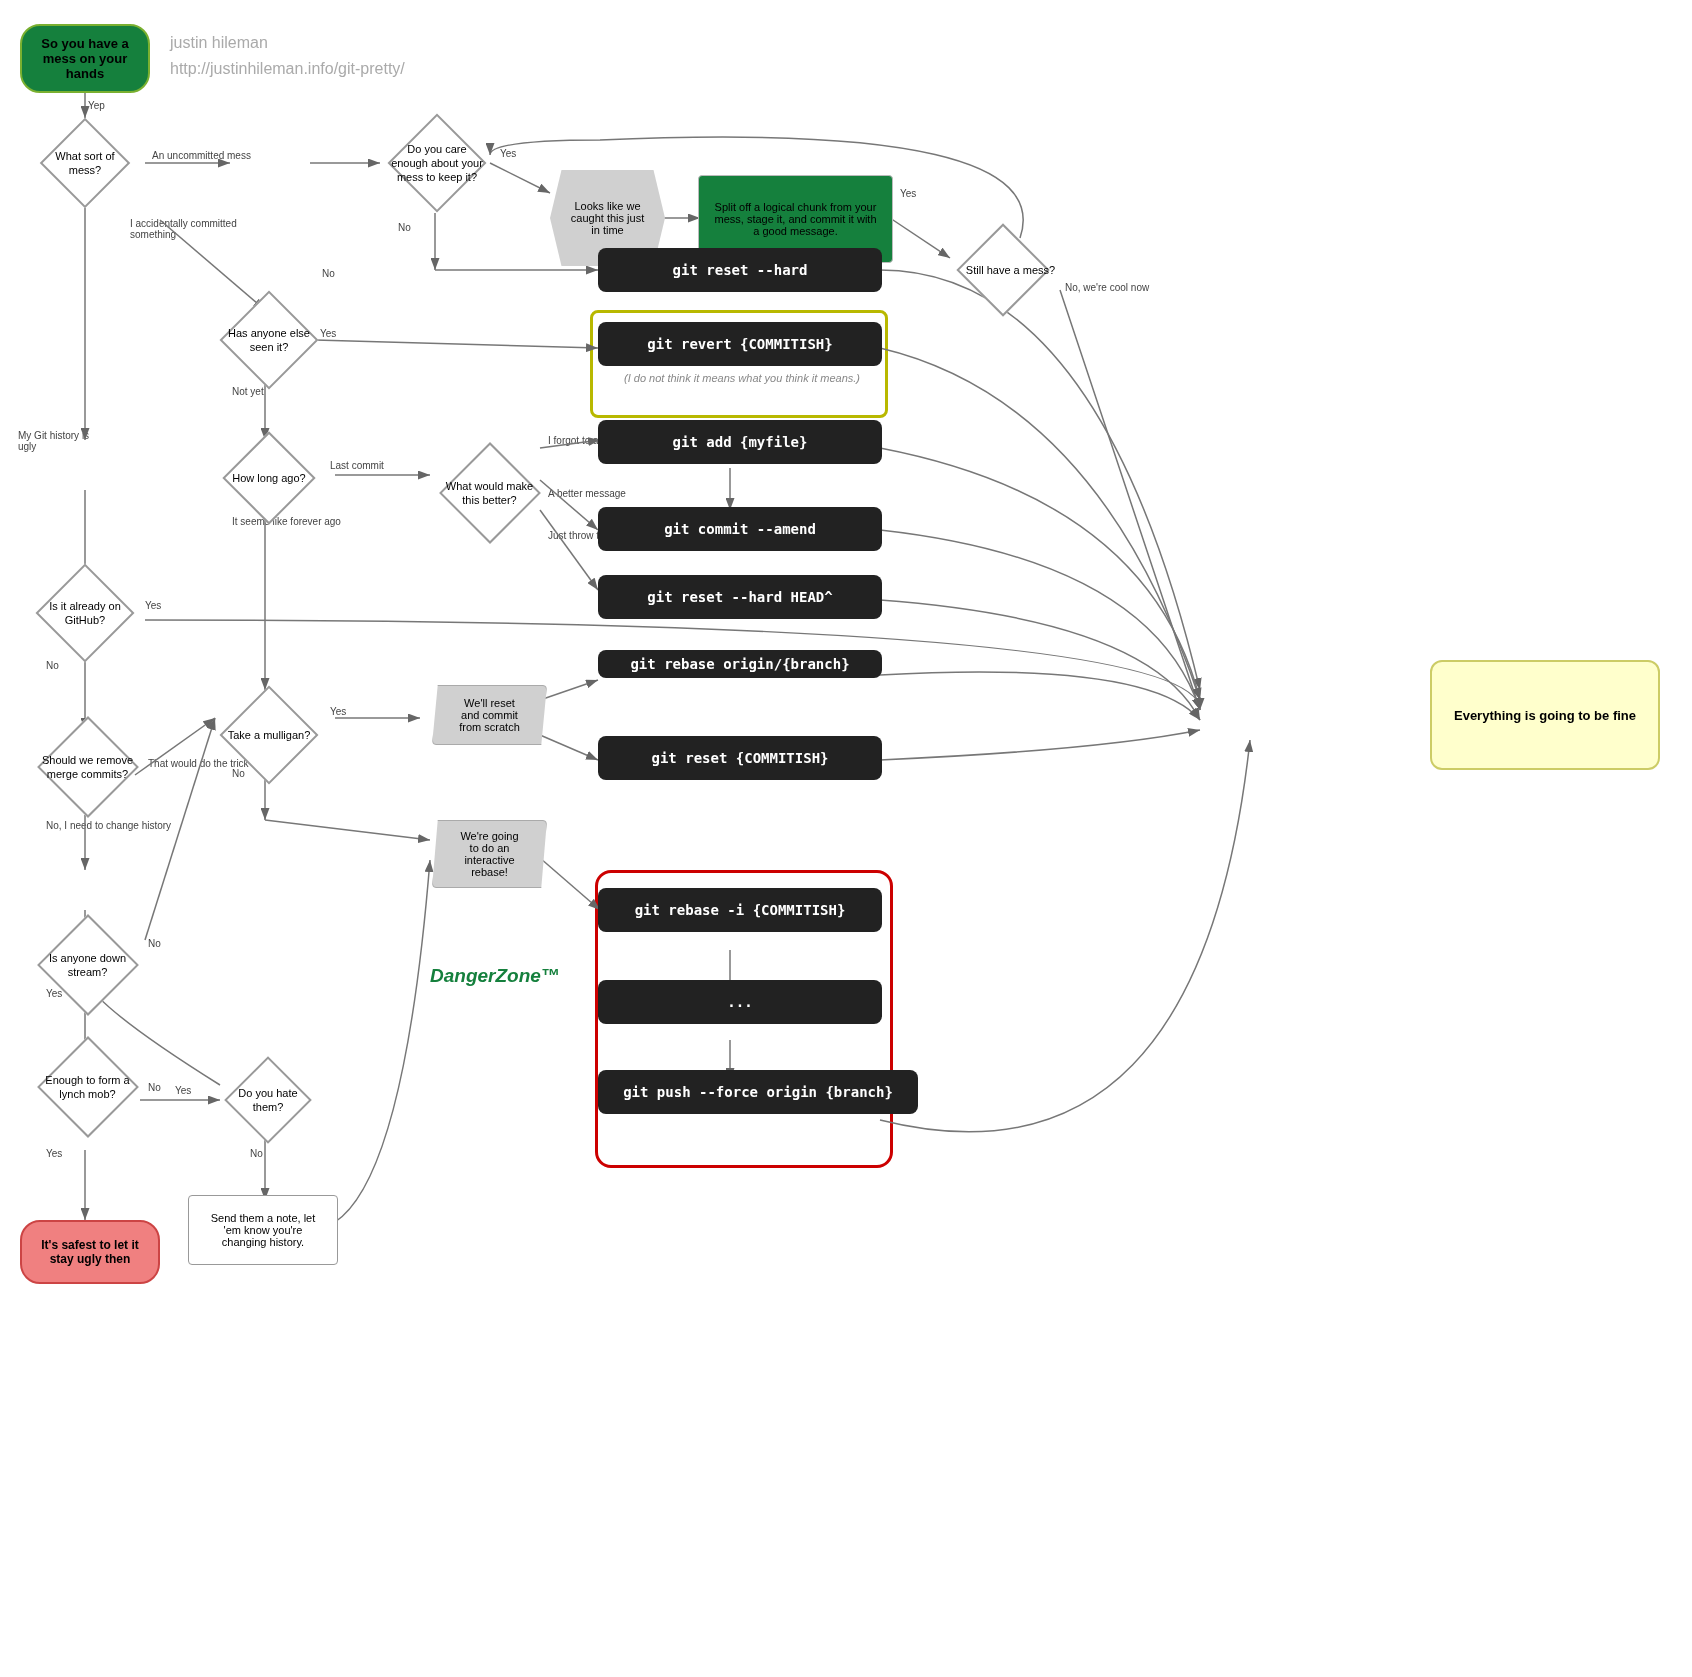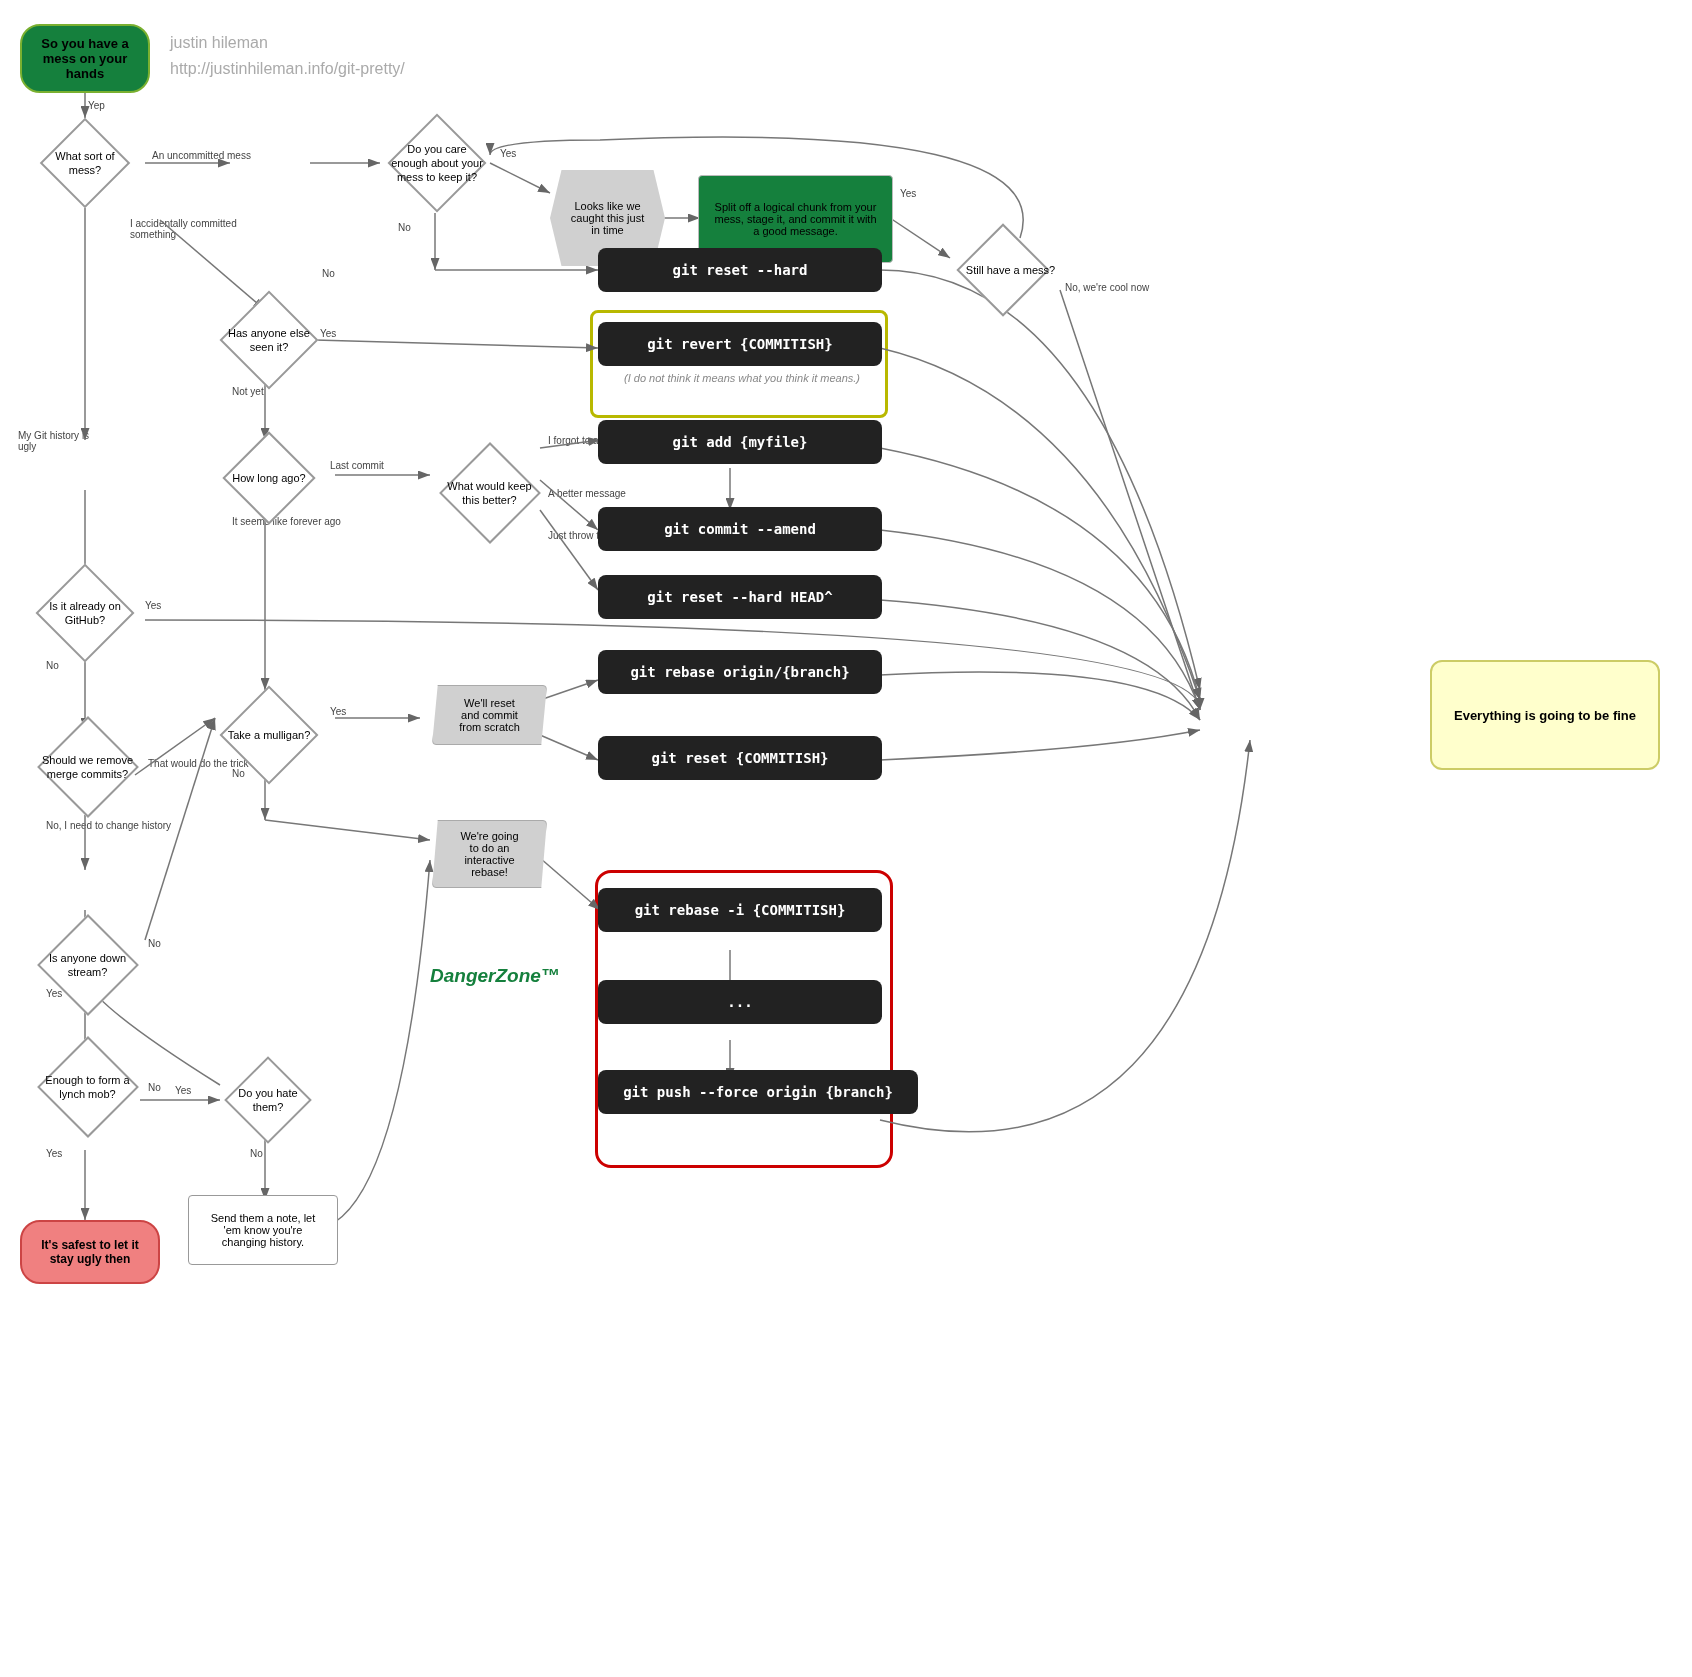--- a/index.html
+++ b/index.html
@@ -383,21 +383,21 @@
 
 <div class="diamond-wrap" style="left:214px; top:438px; width:110px; height:80px;">
   <div class="diamond" style="width:66px; height:66px;"></div>
   <div class="diamond-label" style="width:80px;">How long ago?</div>
 </div>
 <div class="arrow-label" style="left:330px; top:460px;">Last commit</div>
 <div class="arrow-label" style="left:232px; top:516px;">It seems like forever ago</div>
 
 <div class="diamond-wrap" style="left:432px; top:448px; width:115px; height:90px;">
   <div class="diamond" style="width:72px; height:72px;"></div>
-  <div class="diamond-label" style="width:95px;">What would keep this better?</div>
+  <div class="diamond-label" style="width:95px;">What would make this better?</div>
 </div>
 <div class="arrow-label" style="left:548px; top:435px;">I forgot to add a file</div>
 <div class="arrow-label" style="left:548px; top:488px;">A better message</div>
 <div class="arrow-label" style="left:548px; top:530px;">Just throw the last commit away</div>
 
 <div class="node node-cmd" style="left:598px; top:420px; width:284px; height:44px;">
   <span>git add {myfile}</span>
 </div>
 
 <div class="node node-cmd" style="left:598px; top:507px; width:284px; height:44px;">
@@ -412,21 +412,21 @@
   <div class="diamond" style="width:70px; height:70px;"></div>
   <div class="diamond-label" style="width:90px;">Take a mulligan?</div>
 </div>
 <div class="arrow-label" style="left:330px; top:706px;">Yes</div>
 <div class="arrow-label" style="left:232px; top:768px;">No</div>
 
 <div class="node node-process" style="left:432px; top:685px; width:115px; height:60px;">
   <span style="font-size:11px; padding: 0 10px;">We'll reset and commit from scratch</span>
 </div>
 
-<div class="node node-cmd" style="left:598px; top:650px; width:284px; height:44px;">
+<div class="node node-cmd" style="left:598px; top:650px; width:284px; height:28px;">
   <span>git rebase origin/{branch}</span>
 </div>
 
 <div class="node node-cmd" style="left:598px; top:736px; width:284px; height:44px;">
   <span>git reset {COMMITISH}</span>
 </div>
 
 <div class="node node-process" style="left:432px; top:820px; width:115px; height:68px;">
   <span style="font-size:11px; padding: 0 10px;">We're going to do an interactive rebase!</span>
 </div>

